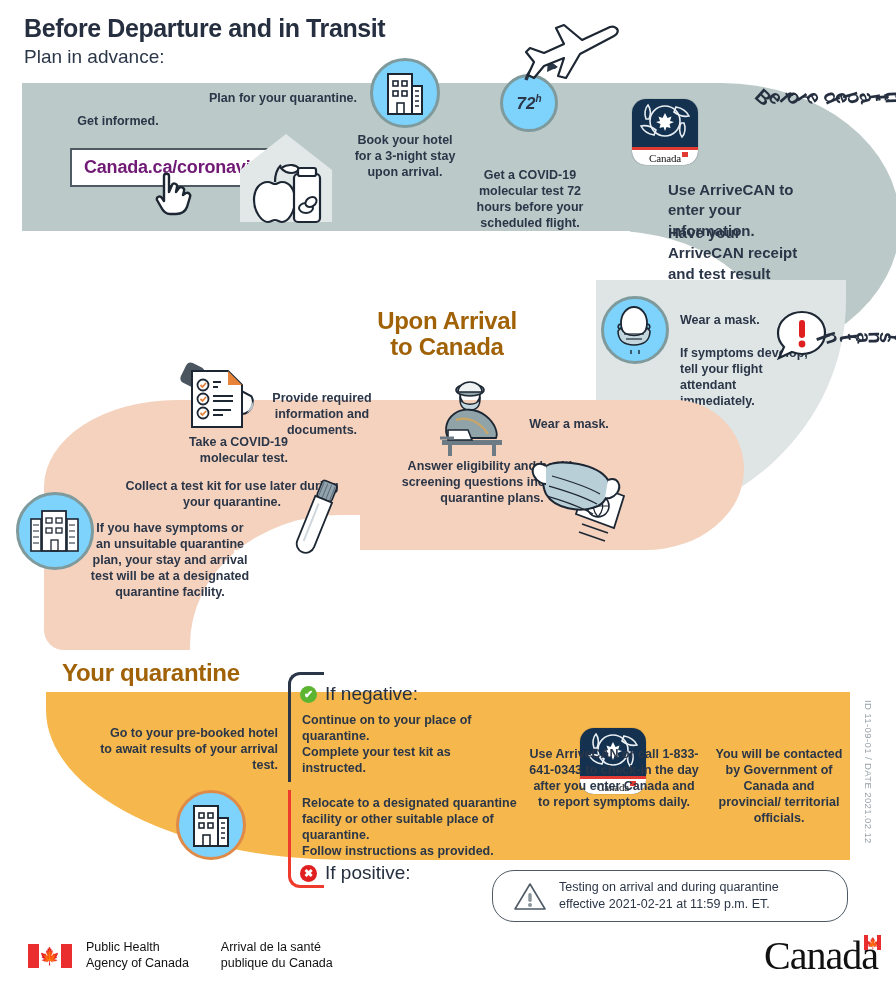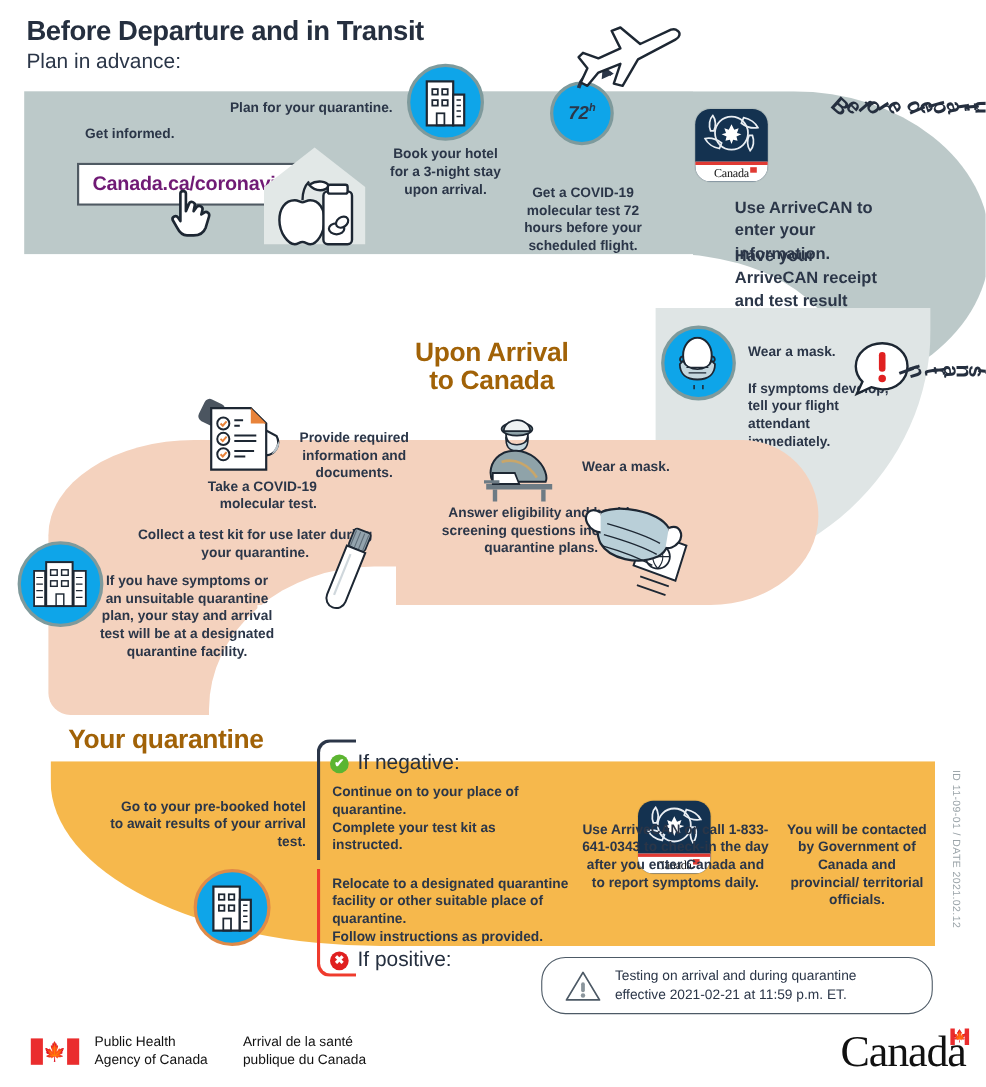--- a/index.html
+++ b/index.html
@@ -28,21 +28,21 @@
   .body-b { font-size: 12.5px; font-weight: bold; line-height: 1.28; color: #2b3648; }
   .body-n { font-size: 15px; font-weight: bold; line-height: 1.35; color: #2b3648; }
   .ctr { text-align: center; }
   .rt  { text-align: right; }
 
   
   .band-grey  { background: #bcc9c9; }
 
   
   .circ {
-    border-radius: 50%; background: #0ea5e9; border: 3px solid #7e9a9c;
+    border-radius: 50%; background: #7dd3fc; border: 3px solid #7e9a9c;
     display: flex; align-items: center; justify-content: center;
   }
   .circ-orange { border-color: #e08a47; }
 
   
   #url-box {
     background: #fff; border: 2px solid #4f5a63;
     padding: 7px 12px; font-size: 18px; font-weight: 600;
     color: #701a75; letter-spacing: -0.2px; white-space: nowrap; margin-left: 40px;
   }

